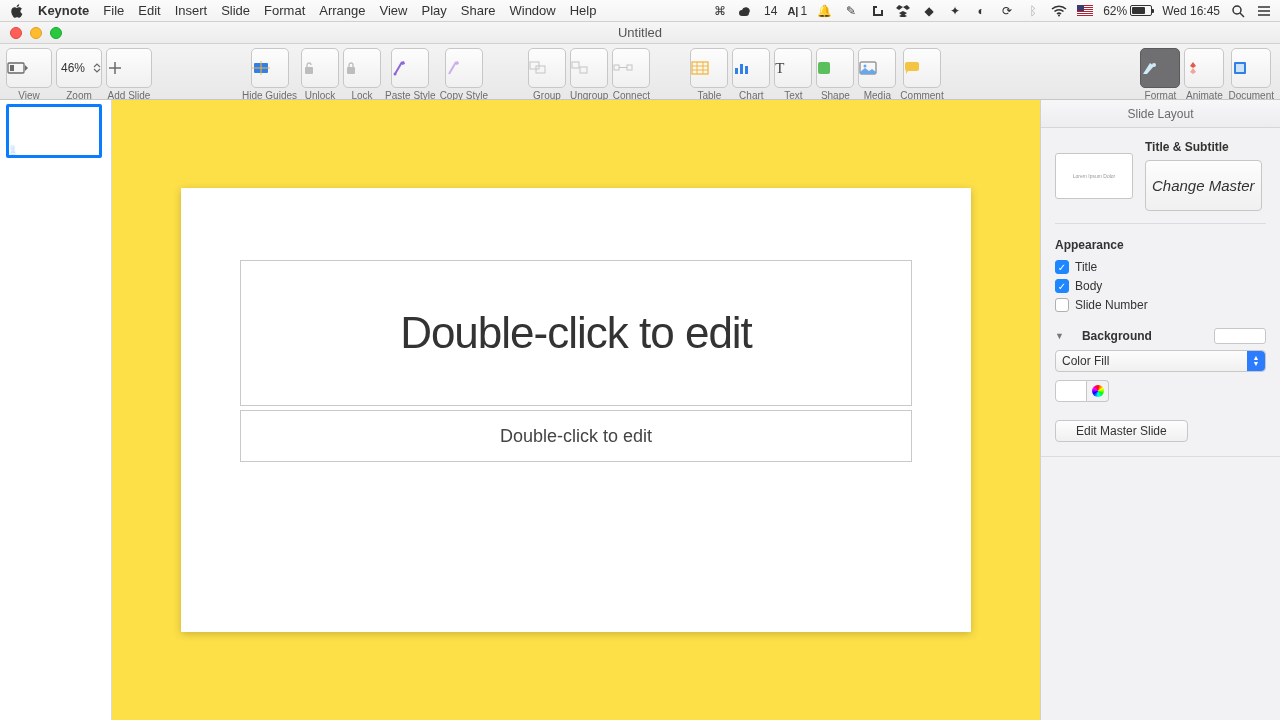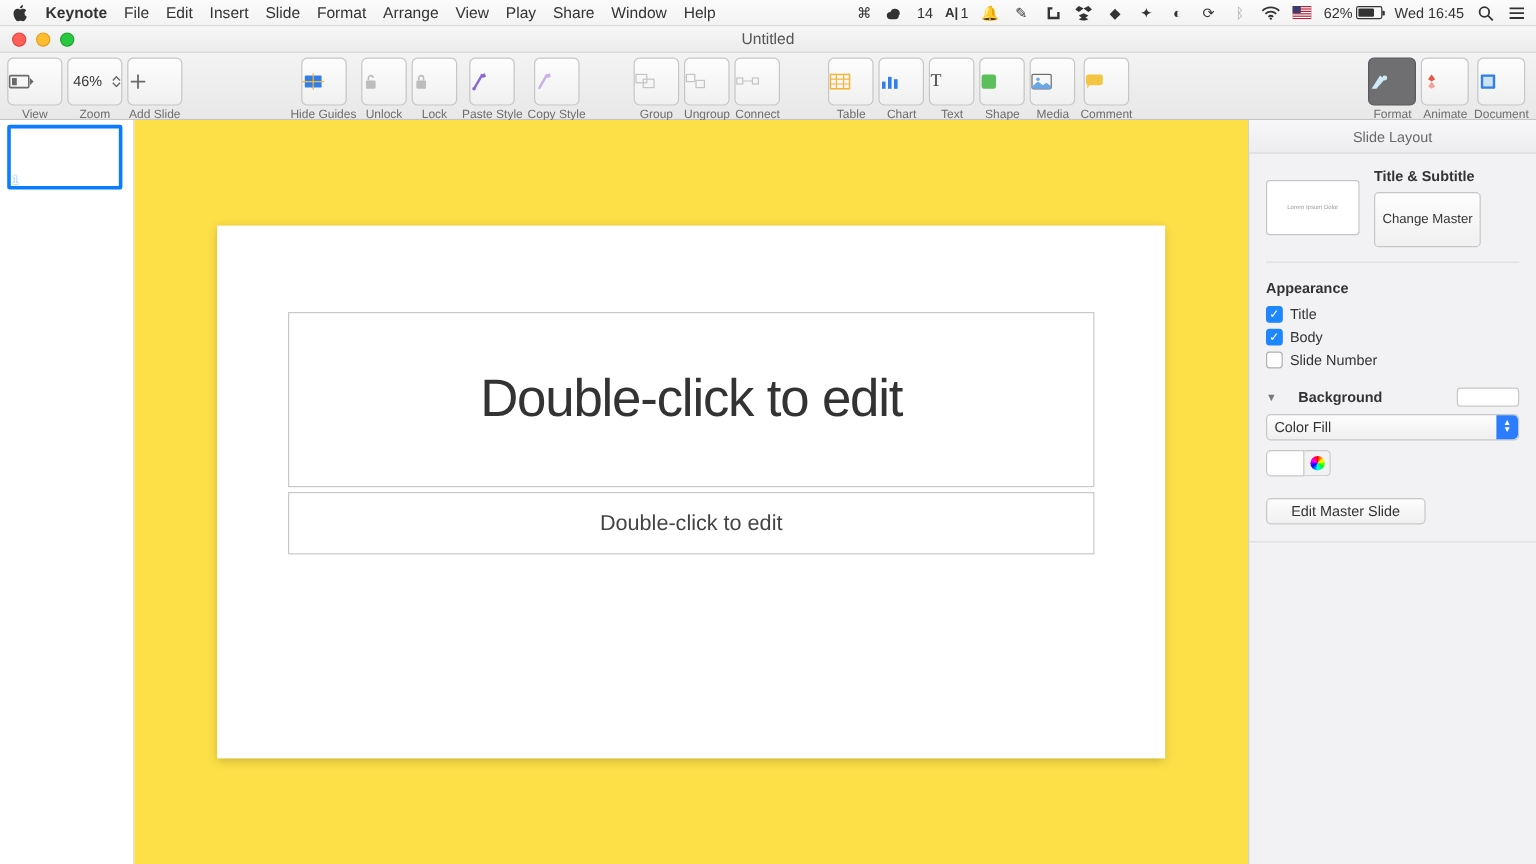--- a/index.html
+++ b/index.html
@@ -53,21 +53,21 @@
 .sub-text { font-size:18px; color:#444; }
 
 
 .inspector { width:240px; background:#f2f2f4; border-left:1px solid #d0d0d0; display:flex; flex-direction:column; }
 .insp-head { height:28px; border-bottom:1px solid #d6d6d6; display:flex; align-items:center; justify-content:center; font-size:12px; color:#6a6a6a; background:linear-gradient(#f7f7f9,#ededf0); }
 .insp-body { padding:12px 14px; font-size:12px; color:#333; overflow:auto; }
 .sl-row { display:flex; align-items:center; gap:12px; padding-bottom:12px; border-bottom:1px solid #dcdcdf; }
 .sl-thumb { width:78px; height:46px; background:#fff; border:1px solid #c6c6c6; border-radius:3px; display:flex; align-items:center; justify-content:center; font-size:5px; color:#999; }
 .sl-meta { flex:1; }
 .sl-meta .name { font-weight:600; font-size:12px; margin-bottom:6px; }
-.sl-meta .chg { font-size:11px; padding:16px 6px; background:linear-gradient(#fdfdfd,#f0f0f0); border:1px solid #c7c7c7; border-radius:4px; display:inline-block; }
+.sl-meta .chg { font-size:15px; padding:16px 6px; background:linear-gradient(#fdfdfd,#f0f0f0); border:1px solid #c7c7c7; border-radius:4px; display:inline-block;font-style:italic; }
 .section-title { font-weight:600; margin:14px 0 8px; }
 .check-row { display:flex; align-items:center; gap:6px; margin:5px 0; font-size:12px; }
 .chk { width:14px; height:14px; border:1px solid #b0b0b0; border-radius:3px; background:#fff; display:inline-flex; align-items:center; justify-content:center; color:#fff; font-size:10px; }
 .chk.on { background:#1e86ff; border-color:#1e86ff; }
 .bg-row { display:flex; align-items:center; margin:16px 0 6px; }
 .discl { font-size:9px; color:#777; margin-right:4px; }
 .swatch { width:52px; height:16px; background:#fff; border:1px solid #c7c7c7; border-radius:3px; margin-left:auto; }
 .fill-select { height:22px; background:linear-gradient(#fdfdfd,#f0f0f0); border:1px solid #c7c7c7; border-radius:4px; display:flex; align-items:center; padding:0 6px; font-size:12px; margin-top:4px; position:relative; }
 .fill-select .arrows { position:absolute; right:0; top:0; bottom:0; width:18px; background:#2b7cff; border-radius:0 4px 4px 0; display:flex; flex-direction:column; align-items:center; justify-content:center; color:#fff; font-size:7px; line-height:6px; }
 .color-well { margin-top:8px; display:flex; align-items:center; gap:0; }

